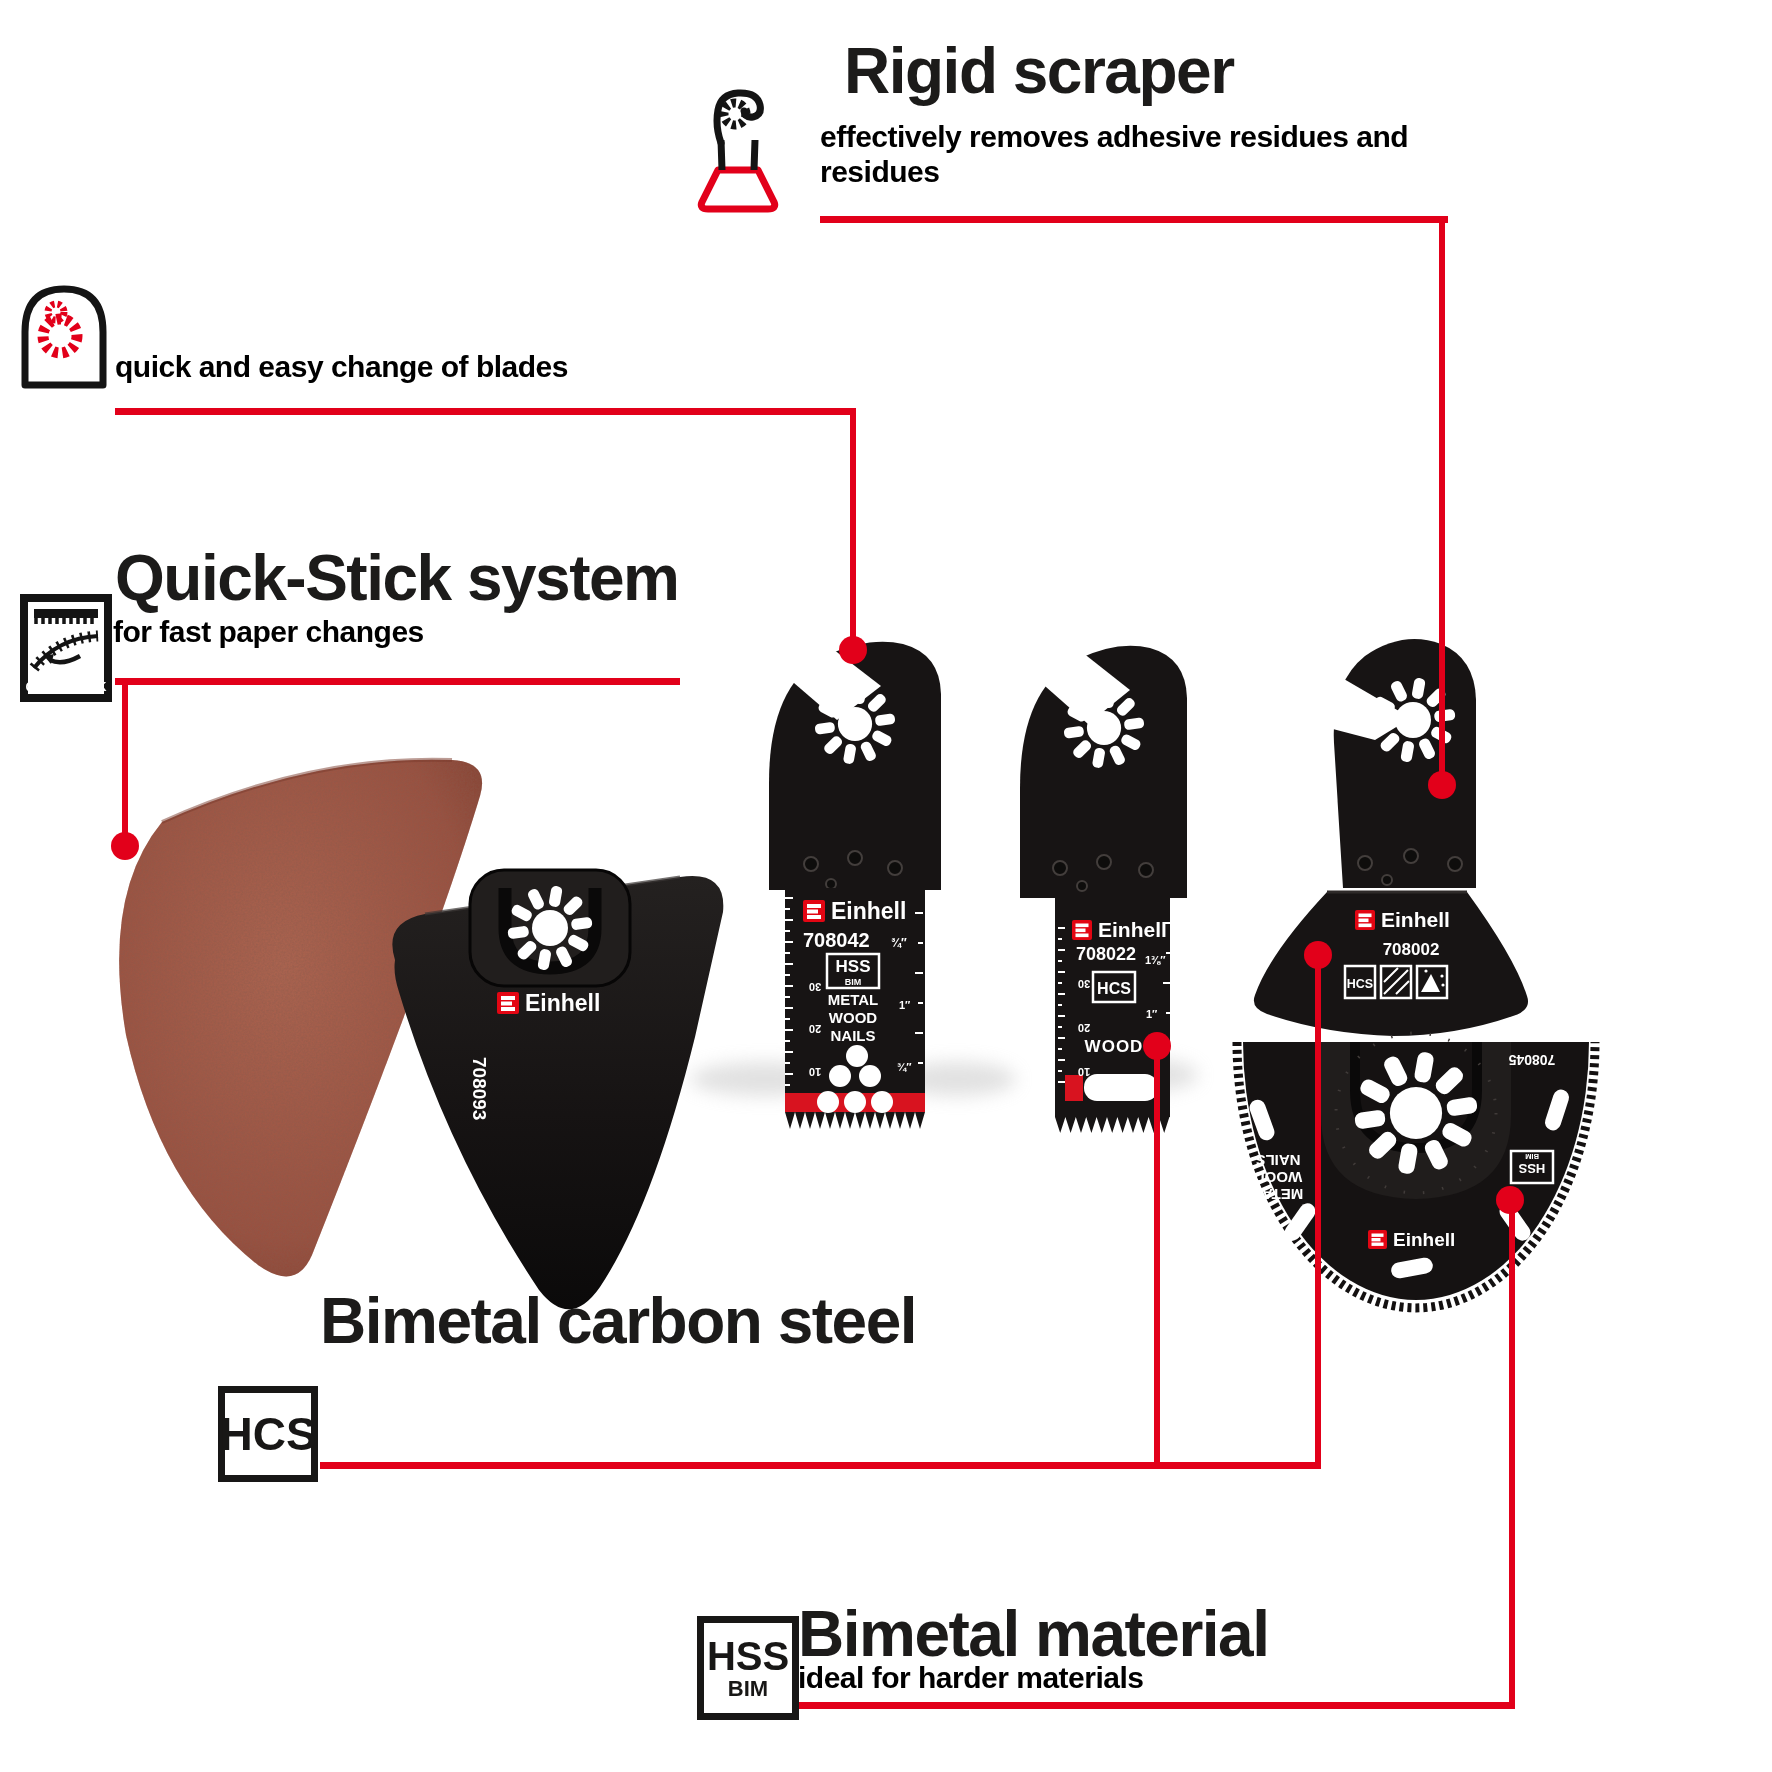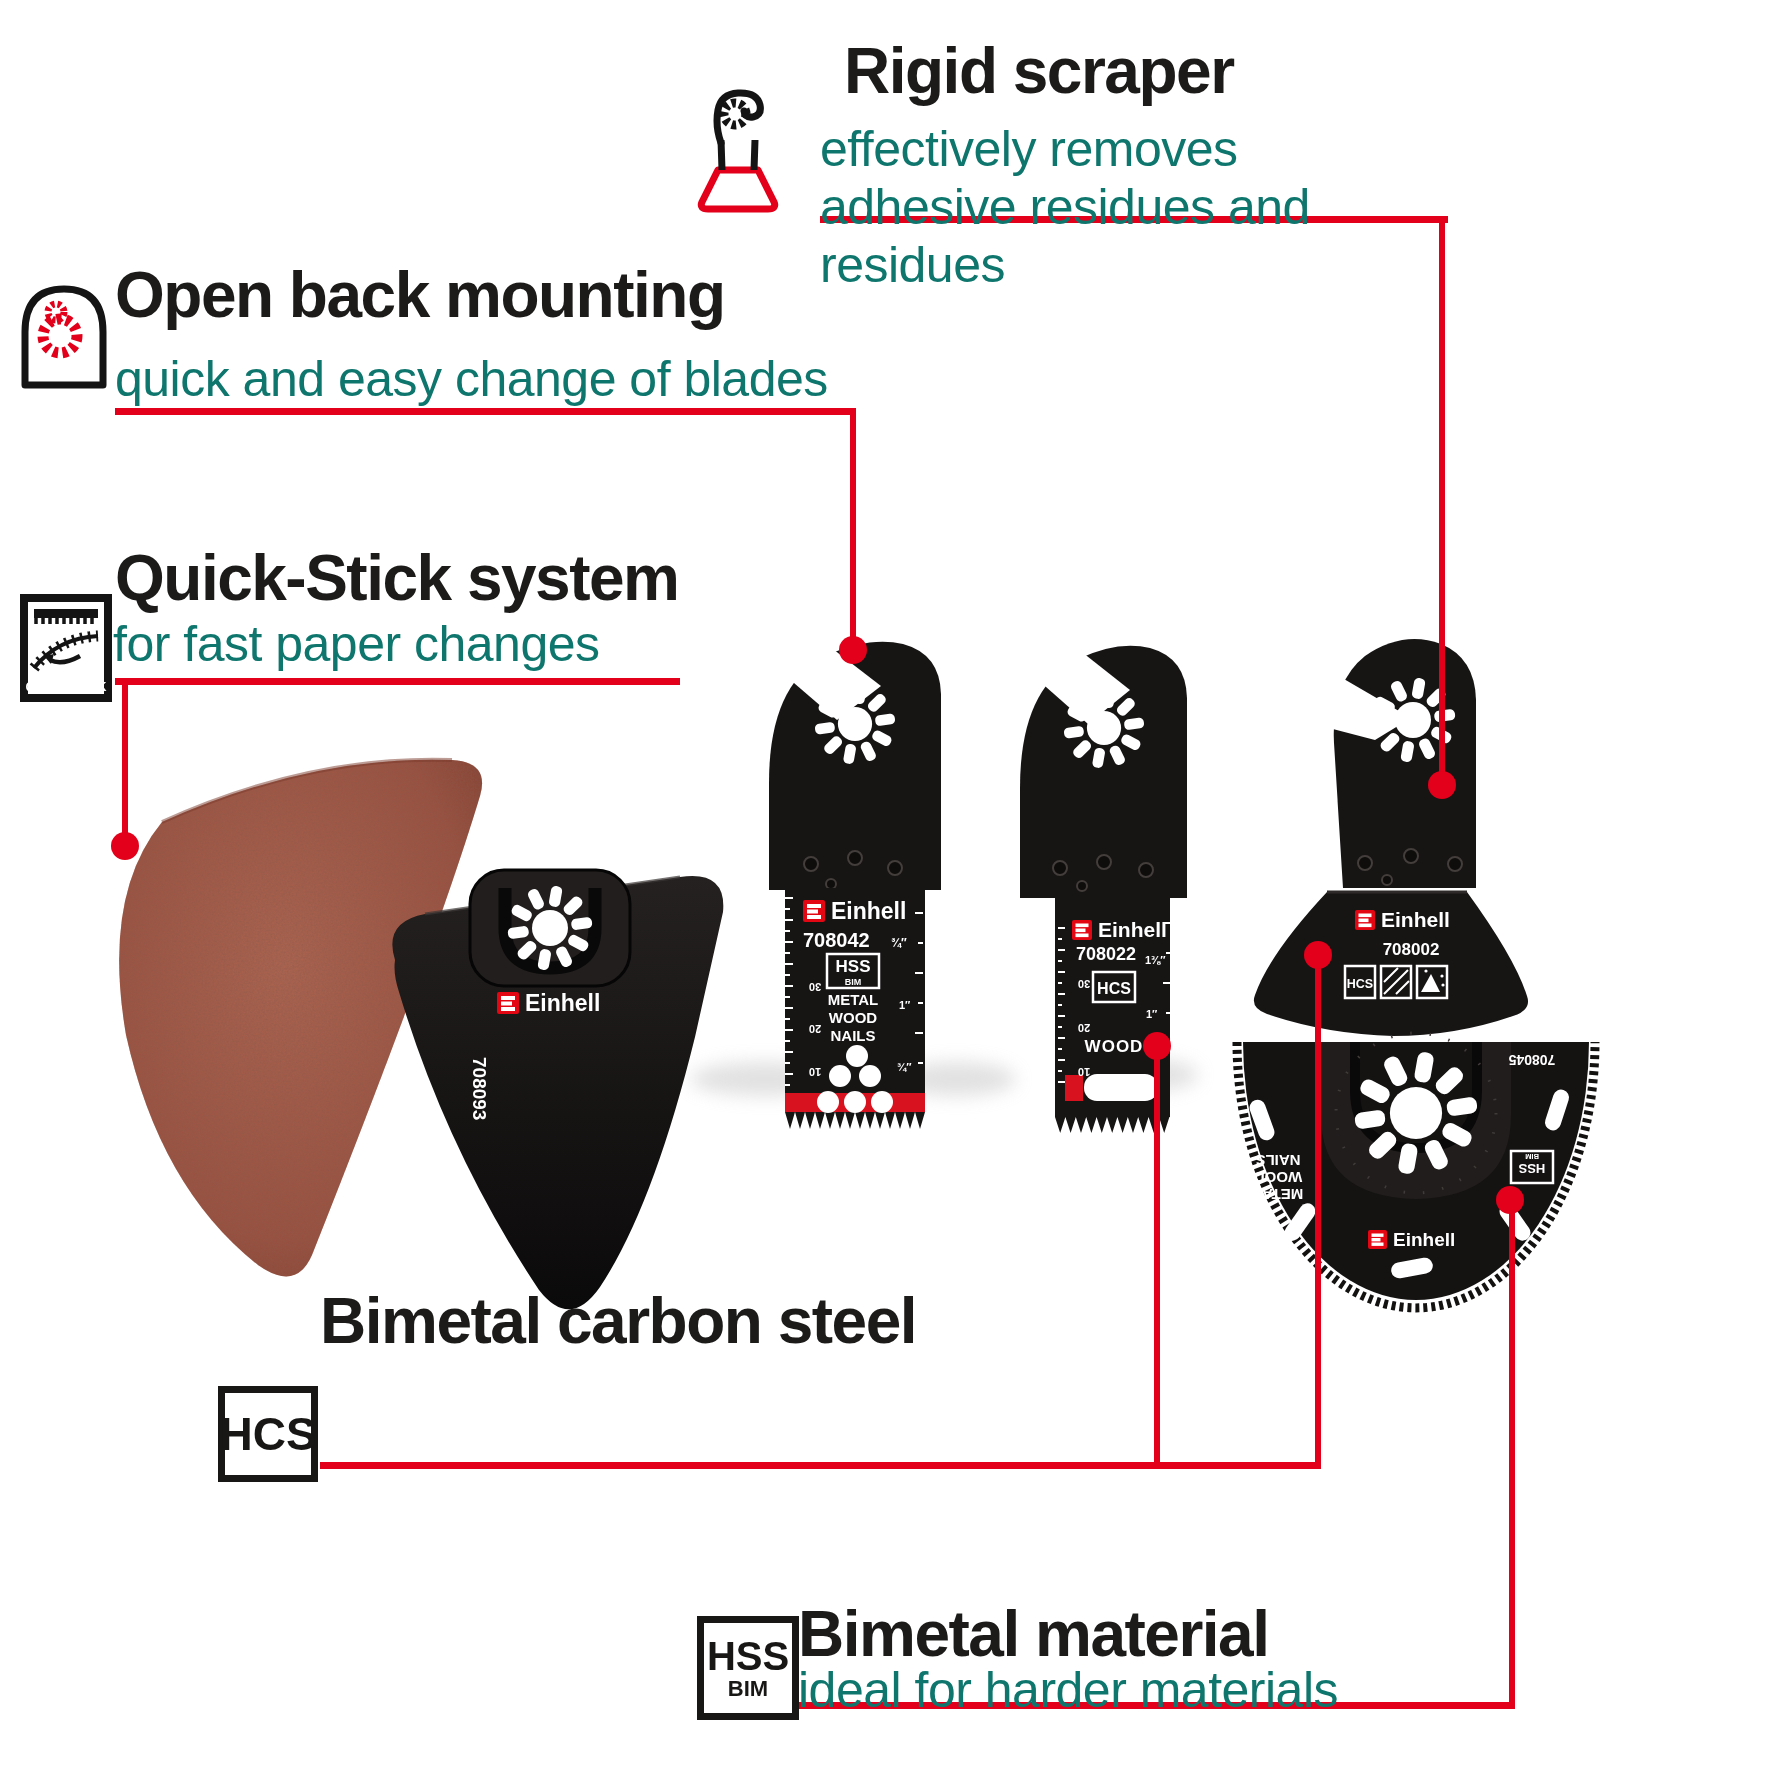--- a/index.html
+++ b/index.html
@@ -1,20 +1,20 @@
 <!DOCTYPE html>
 <html><head>
 <meta charset="utf-8">
 <style>
   html,body{margin:0;padding:0;background:#fff;}
   .cv{position:relative;width:1772px;height:1772px;background:#ffffff;overflow:hidden;
       font-family:"Liberation Sans","DejaVu Sans",sans-serif;}
   .abs{position:absolute;}
   .title{position:absolute;font-weight:700;color:#1c1b1a;font-size:64px;letter-spacing:-1.5px;white-space:nowrap;line-height:1.05;}
-  .sub{position:absolute;font-weight:400;color:#0f766e;font-size:50px;line-height:1.16;letter-spacing:-0.5px;}
+  .sub{position:absolute;font-weight:700;color:#000000;font-size:30px;line-height:1.16;letter-spacing:-0.5px;}
   .ul{position:absolute;background:#e2001a;height:7px;}
   .vl{position:absolute;background:#e2001a;width:6px;}
   .dot{position:absolute;width:28px;height:28px;border-radius:50%;background:#e2001a;}
   .badge{position:absolute;border:7px solid #181716;background:#fff;color:#181716;
          display:flex;flex-direction:column;align-items:center;justify-content:center;font-weight:700;}
   .badge .big{font-size:46px;line-height:1;}
   .badge .small{font-size:22px;line-height:1;margin-top:2px;}
   .sh{position:absolute;background:#b5b5b5;opacity:.40;filter:blur(9px);border-radius:50%;}
   svg text{font-family:"Liberation Sans","DejaVu Sans",sans-serif;font-weight:700;fill:#fff;}
   .qs-icon-label{font-size:12.5px;letter-spacing:0;}
@@ -320,21 +320,20 @@
     <circle cx="47" cy="26" r="11" fill="none" stroke="#141414" stroke-width="9" stroke-dasharray="4.5 3.5"></circle>
   </svg>
   <div class="title" style="left:844px;top:38px;">Rigid scraper</div>
   <div class="sub" style="left:820px;top:120px;width:600px;">effectively removes adhesive residues and residues</div>
 
   <svg class="abs" style="left:16px;top:272px;" width="96" height="120" viewBox="0 0 96 120">
     <path d="M9,113 L9,60 Q9,17 48,17 Q87,17 87,60 L87,113 Z" fill="#fff" stroke="#141414" stroke-width="7" stroke-linejoin="round"></path>
     <circle cx="44" cy="64" r="17" fill="none" stroke="#e2001a" stroke-width="11" stroke-dasharray="5 4.5"></circle>
     <circle cx="40" cy="40" r="8" fill="none" stroke="#e2001a" stroke-width="7" stroke-dasharray="3.5 3"></circle>
   </svg>
-  <div class="title" style="left:115px;top:262px;">Open back mounting</div>
   <div class="sub" style="left:115px;top:350px;width:800px;">quick and easy change of blades</div>
 
   <svg class="abs" style="left:20px;top:594px;" width="92" height="108" viewBox="0 0 92 108">
     <rect x="4" y="4" width="84" height="100" fill="#fff" stroke="#141414" stroke-width="8"></rect>
     <rect x="14" y="15" width="64" height="9" fill="#141414"></rect>
     <path d="M16,24 v6 M23,24 v6 M30,24 v6 M37,24 v6 M44,24 v6 M51,24 v6 M58,24 v6 M65,24 v6 M72,24 v6" stroke="#141414" stroke-width="3.5"></path>
     <path d="M14,74 Q38,44 78,42" fill="none" stroke="#141414" stroke-width="4"></path>
     <path d="M14,74 Q38,44 78,42" fill="none" stroke="#141414" stroke-width="11" stroke-dasharray="2.5 5.5"></path>
     <path d="M60,62 Q42,72 30,66" fill="none" stroke="#141414" stroke-width="4.5"></path>
     <polygon points="24,62 34,60 31,70" fill="#141414"></polygon>

